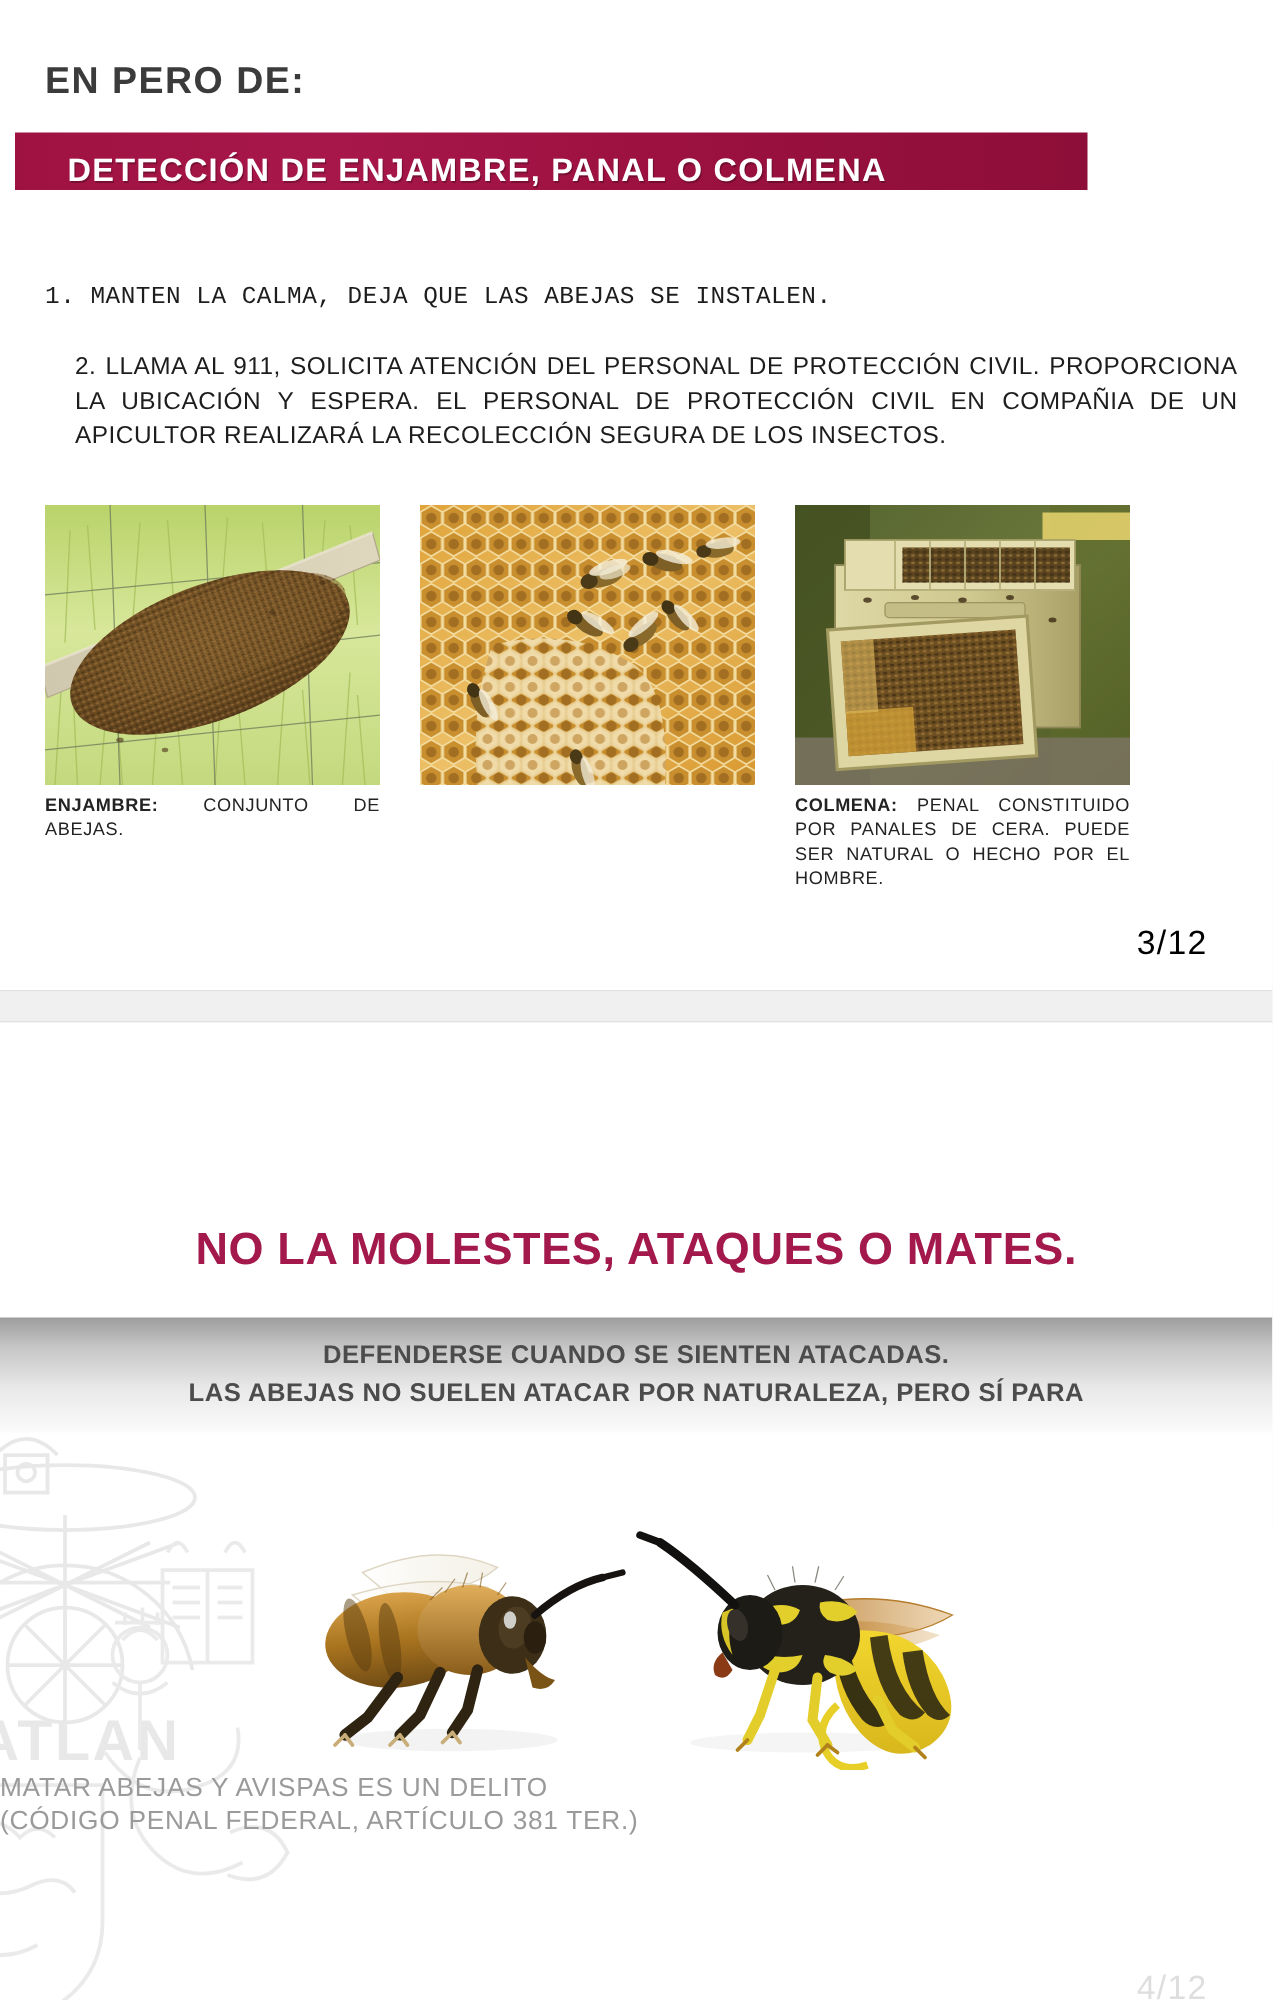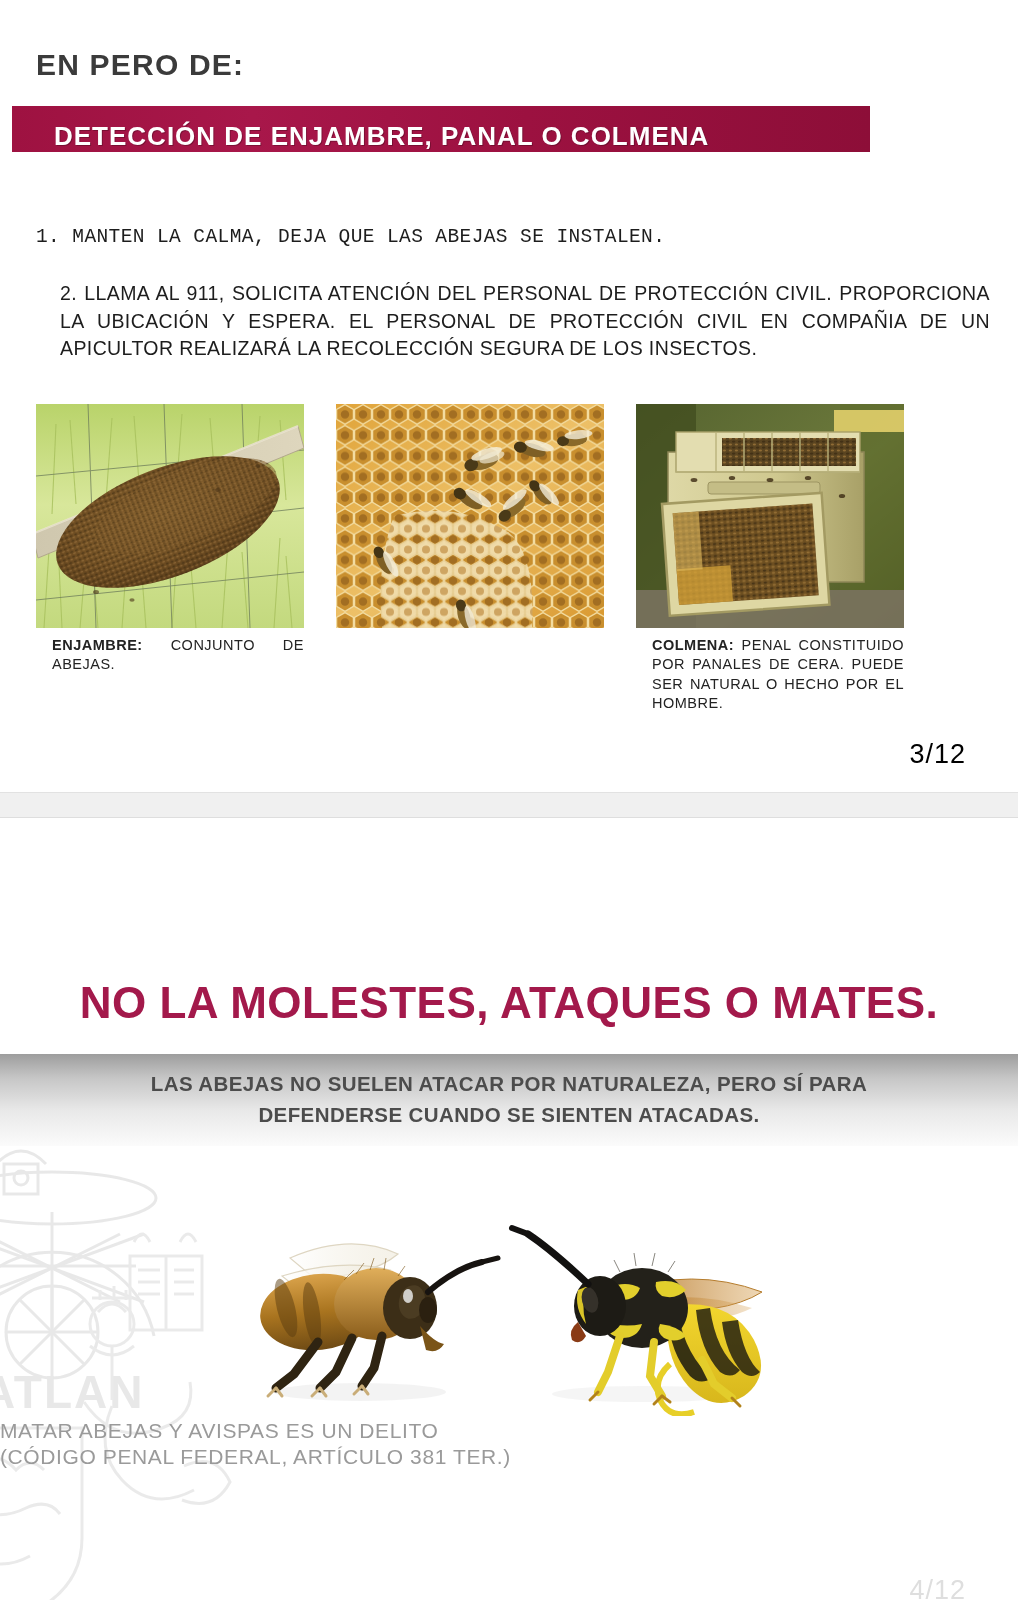--- a/index.html
+++ b/index.html
@@ -37,38 +37,38 @@
     text-align:justify; letter-spacing:.4px;
   }
   #para1{ top:224px;font-family:Liberation Mono, monospace; }
   #para2{ top:280px;margin-left:24px; }
 
   .photos{ position:absolute; left:36px; top:404px; width:948px; display:flex; gap:32px; }
   .pcell{ width:268px; }
   .photo{ width:268px; height:224px; position:relative; overflow:hidden; background:#ddd; }
   .caption{
     margin-top:8px; font-size:14.5px; line-height:1.33; color:#232323;
-    text-align:justify; letter-spacing:.5px;margin-left:16px;
+    text-align:justify; letter-spacing:.5px;
   }
   .caption b{ font-weight:bold; }
 
   .pagenum{
     position:absolute; right:52px; bottom:22px;
     font-size:27px; color:#000000; letter-spacing:1px;
   }
 
   
   .gap{ height:26px; background:#f0f0f0; border-top:1px solid #e2e2e2; border-bottom:1px solid #dedede; }
 
   
   #page4{ height:782px; }
   .headline{
     position:absolute; left:0; top:160px; width:100%;
     text-align:center; color:#a3194b; font-weight:bold;
-    font-size:44px; letter-spacing:.5px;
+    font-size:36px; letter-spacing:.5px;
   }
   .subband{
     position:absolute; left:0; top:236px; width:100%; height:92px;
     background:linear-gradient(180deg,#9d9d9d 0%, #c6c6c6 26%, #e9e9e9 62%, #fbfbfb 100%);
     display:flex; flex-direction:column; align-items:center; justify-content:center;
   }
   .subband .l{
     color:#4c4c4c; font-size:20.5px; font-weight:bold; letter-spacing:.4px; line-height:1.5;
     text-align:center;
   }
@@ -364,22 +364,22 @@
             <path d="M246 136 q8 -16 16 0"></path>
           <path d="M178 300 q-18 44 10 74 q30 32 72 10"></path>
           <path d="M250 360 q32 -14 46 16 q-16 30 -48 18"></path>
         </g>
       </svg>
     </div>
 
     <div class="headline">NO LA MOLESTES, ATAQUES O MATES.</div>
 
     <div class="subband">
+      <div class="l">DEFENDERSE CUANDO SE SIENTEN ATACADAS.</div>
       <div class="l">LAS ABEJAS NO SUELEN ATACAR POR NATURALEZA, PERO SÍ PARA</div>
-      <div class="l">DEFENDERSE CUANDO SE SIENTEN ATACADAS.</div>
     </div>
 
     <div class="bugs">
       <svg width="540" height="220" viewBox="0 0 540 220">
         <defs>
           <linearGradient id="beeBody" x1="0" y1="0" x2="0" y2="1">
             <stop offset="0%" stop-color="#d9a24a"></stop>
               <stop offset="50%" stop-color="#a9741f"></stop>
             <stop offset="100%" stop-color="#6e4a14"></stop>
           </linearGradient>

